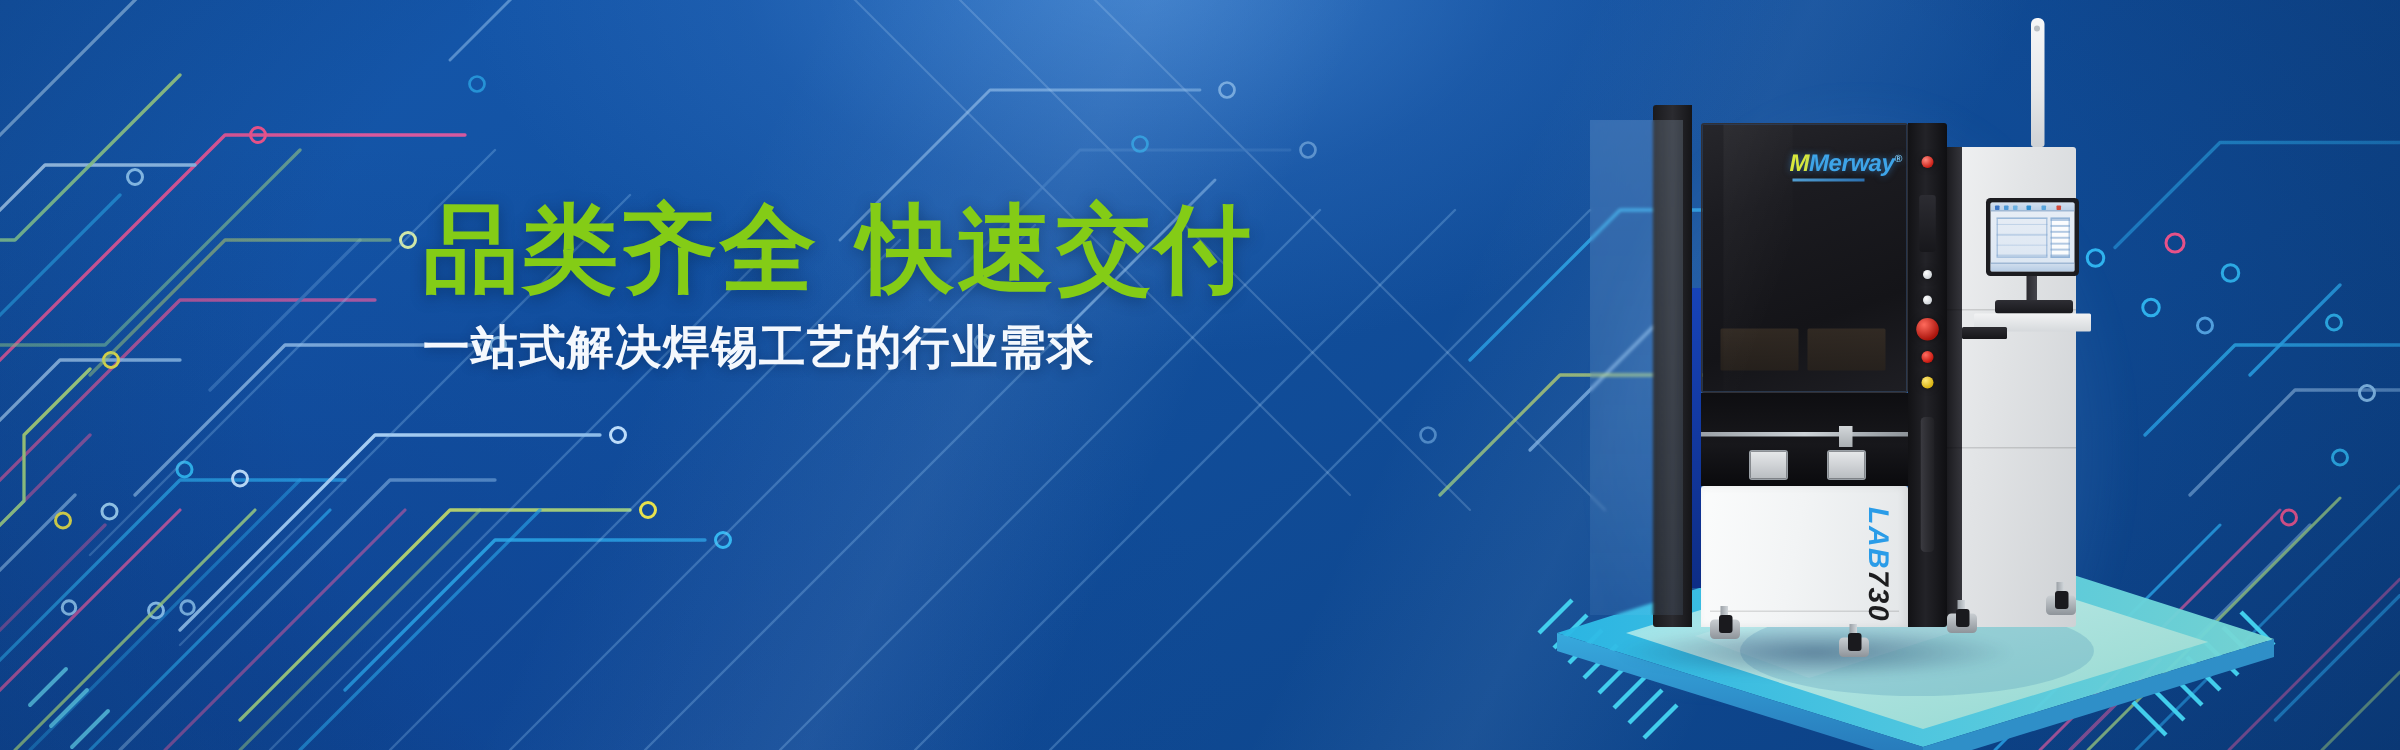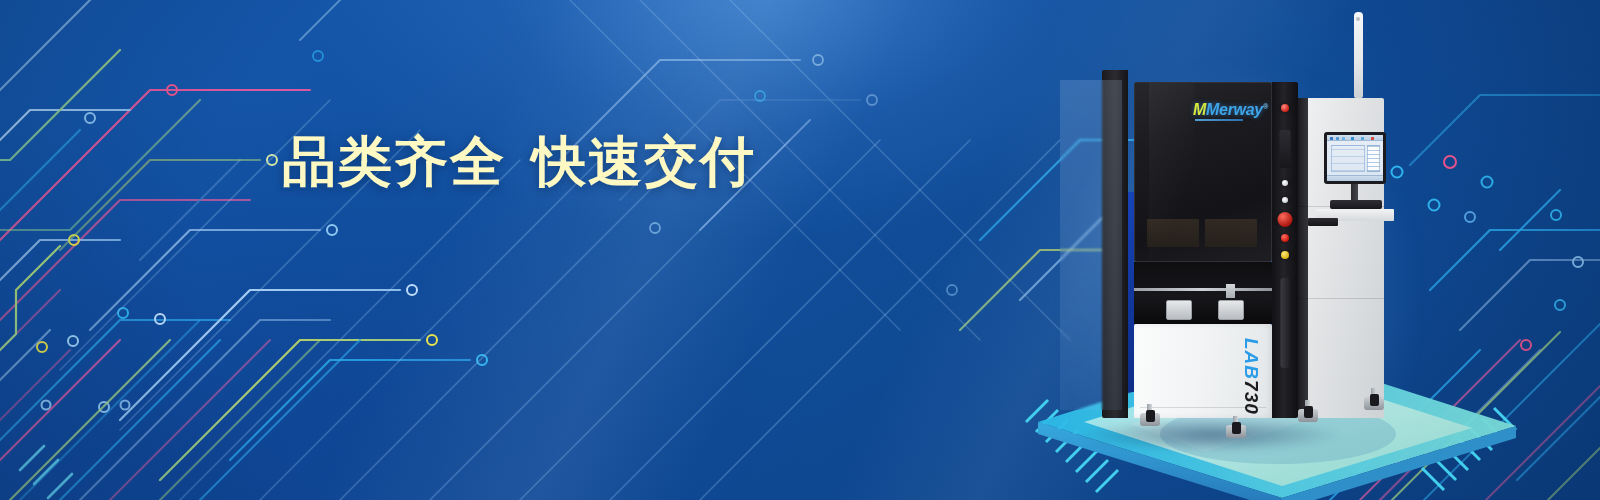--- a/index.html
+++ b/index.html
@@ -48,24 +48,24 @@
   }
 
   
   .copy{
     position:absolute;
     left:282px; top:133px;
     width:520px;
     z-index:20;
   }
   .headline{
-    font-size:54px;
+    font-size:64px;
     line-height:1.06;
     font-weight:700;
-    color:#fef9c3;
+    color:#84cc16;
     letter-spacing:2px;
     white-space:nowrap;
     text-shadow:0 2px 10px rgba(4,30,72,.45);
   }
   .headline .gap{ display:inline-block; width:26px; }
   .subline{
     margin-top:12px;
     font-size:31px;
     line-height:1.2;
     font-weight:700;
@@ -529,20 +529,21 @@
         </g>
       </g>
     </svg>
   </div>
 
   <div class="sheen"></div>
   <div class="bg-vignette"></div>
 
   <div class="copy">
     <div class="headline"><span>品类齐全</span><span class="gap"></span><span>快速交付</span></div>
+    <div class="subline">一站式解决焊锡工艺的行业需求</div>
   </div>
 
   <div class="machine-stage">
 
     <div class="machine-glow"></div>
 
     <div class="pedestal">
       <svg width="520" height="170" viewBox="0 0 520 170" xmlns="http://www.w3.org/2000/svg">
         <defs>
           <linearGradient id="chipTop" x1="0" y1="0" x2="1" y2="1">

